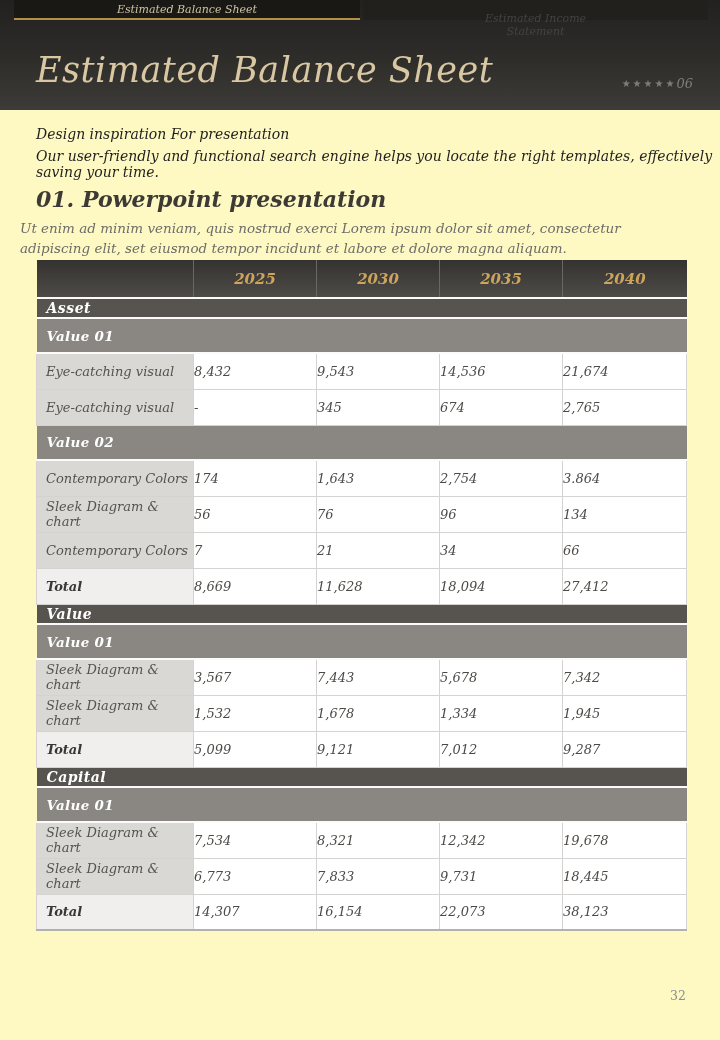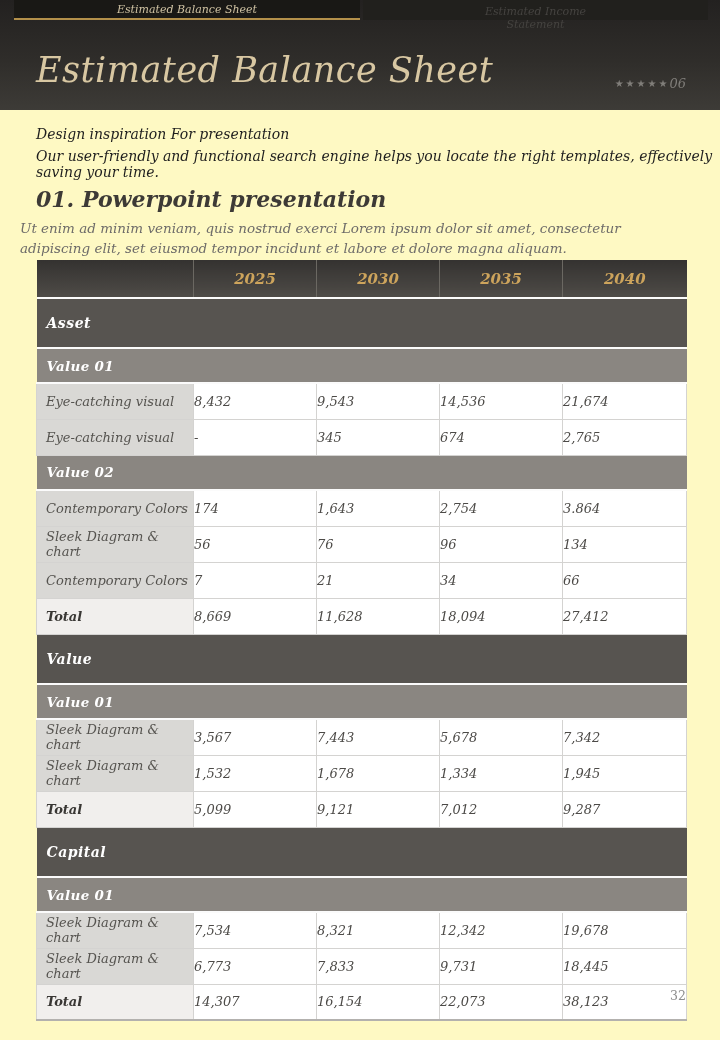--- a/index.html
+++ b/index.html
@@ -41,37 +41,37 @@
   .tab-inactive {
     left: 363px;
     width: 345px;
     background: #21201d;
     color: #454340;
     cursor: pointer;
   }
   .tab-inactive .wrap {
     display: block;
     width: 130px;
-    margin: 1px auto;
+    margin: 8px auto;
     padding-top: 4px;
     line-height: 13px;
   }
   .page-title {
     position: absolute;
     left: 36px;
     top: 50px;
     font-size: 35px;
     font-style: italic;
     font-weight: normal;
     color: #d8c7a2;
     letter-spacing: 0.5px;
   }
   .rating {
     position: absolute;
-    right: 34px;
+    right: 27px;
     top: 76px;
     color: #807e7a;
     font-size: 12px;
   }
   .rating .stars { letter-spacing: 2px; font-size: 10px; vertical-align: 1px; }
   .rating .num { font-size: 13px; font-style: italic; }
 
   
   .intro-line1 {
     position: absolute;
@@ -119,21 +119,21 @@
     background: linear-gradient(to bottom, #343230, #4e4b47);
     color: #cda45c;
     font-size: 15px;
     font-weight: bold;
     font-style: italic;
     border-right: 1px solid #6b6862;
     border-bottom: 2px solid #fbfbfb;
   }
   .sheet-table th:last-child { border-right: none; }
   .section-row td {
-    height: 50px;
+    height: 20px;
     background: #575450;
     color: #ffffff;
     font-weight: bold;
     font-size: 14px;
     padding-left: 10px;
     border-bottom: 2px solid #fbfbfb;
     letter-spacing: 0.5px;
   }
   .subsection-row td {
     height: 35px;

